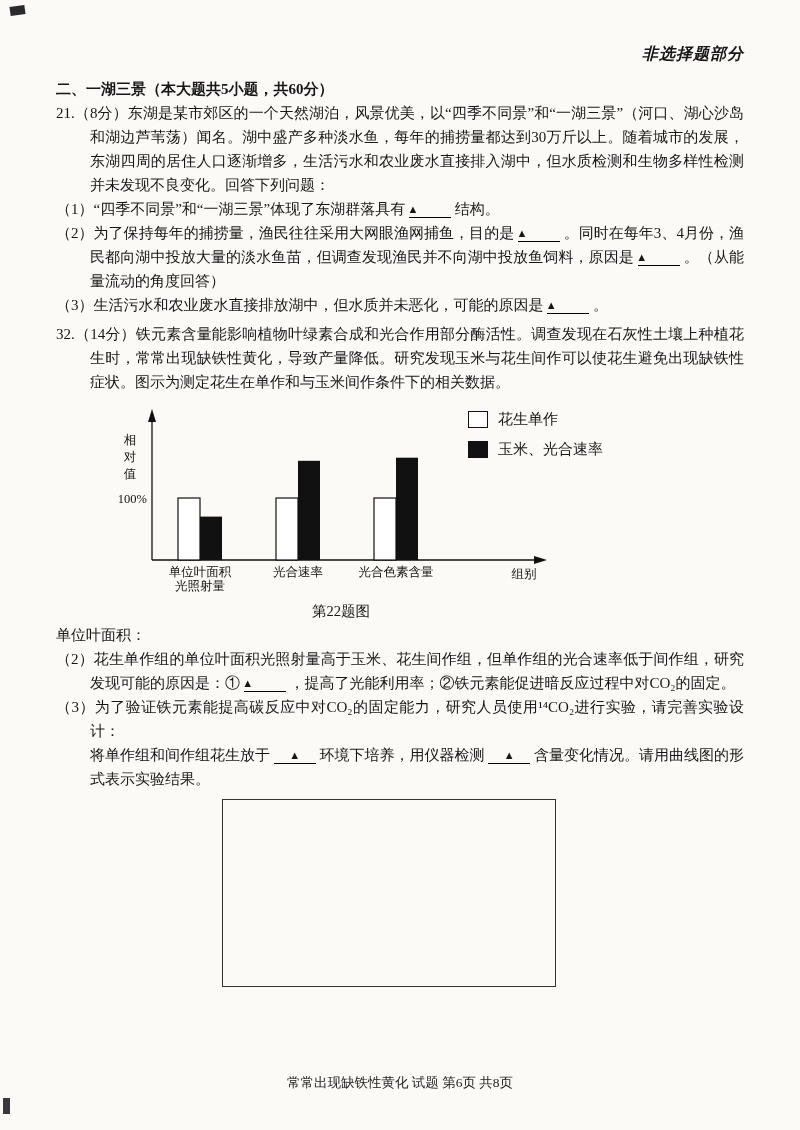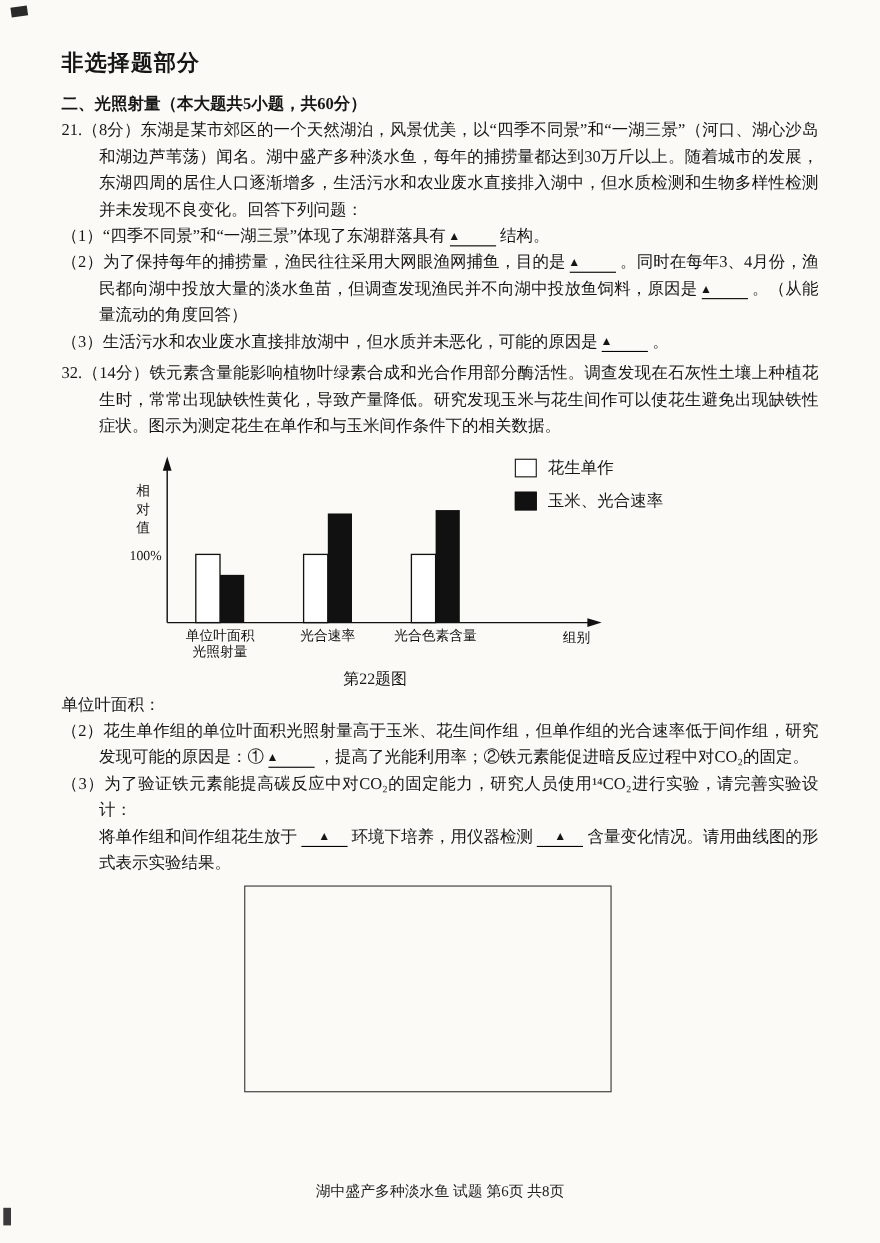--- a/index.html
+++ b/index.html
@@ -6,21 +6,21 @@
   html,body { background:#d9d9d9; }
   body { font-family:"Liberation Serif","DejaVu Serif",serif; }
   .sheet{
     position:relative; width:800px; height:1130px; margin:0 auto;
     background:#fbfaf6; color:#161616; overflow:hidden;
     padding:44px 56px 0 56px;
     box-shadow:0 0 6px rgba(0,0,0,.35);
   }
   .scan-mark-tl{ position:absolute; top:6px; left:10px; width:15px; height:9px; background:#2a2a2a; transform:rotate(-8deg); }
   .scan-mark-bl{ position:absolute; bottom:16px; left:3px; width:7px; height:16px; background:#3a3a3a; }
-  .title{ text-align:left; font-size:20px; font-weight:bold; letter-spacing:1px; margin-bottom:12px; }
+  .title{ text-align:right; font-size:16px; font-weight:bold; letter-spacing:1px; margin-bottom:12px;font-style:italic; }
   p.line{ font-size:15px; line-height:24px; text-align:justify; }
   .bold{ font-weight:bold; }
   .hang{ padding-left:34px; text-indent:-34px; }
   .indent{ margin-left:34px; }
   .mt{ margin-top:5px; }
   .blank{
     display:inline-block; min-width:42px; text-align:center;
     border-bottom:1.3px solid #000; font-size:11px; line-height:14px;
     vertical-align:1px; padding:0 4px 1px 4px;
   }
@@ -41,21 +41,21 @@
 </style>
 </head>
 <body>
 
 <div class="sheet">
   <div class="scan-mark-tl"></div>
   <div class="scan-mark-bl"></div>
 
   <div class="title">非选择题部分</div>
 
-  <p class="line bold">二、光照射量（本大题共5小题，共60分）</p>
+  <p class="line bold">二、一湖三景（本大题共5小题，共60分）</p>
 
   <p class="line hang">21.（8分）东湖是某市郊区的一个天然湖泊，风景优美，以“四季不同景”和“一湖三景”（河口、湖心沙岛和湖边芦苇荡）闻名。湖中盛产多种淡水鱼，每年的捕捞量都达到30万斤以上。随着城市的发展，东湖四周的居住人口逐渐增多，生活污水和农业废水直接排入湖中，但水质检测和生物多样性检测并未发现不良变化。回答下列问题：</p>
   <p class="line hang">（1）“四季不同景”和“一湖三景”体现了东湖群落具有 <span class="blank">▲</span> 结构。</p>
   <p class="line hang">（2）为了保持每年的捕捞量，渔民往往采用大网眼渔网捕鱼，目的是 <span class="blank">▲</span> 。同时在每年3、4月份，渔民都向湖中投放大量的淡水鱼苗，但调查发现渔民并不向湖中投放鱼饲料，原因是 <span class="blank">▲</span> 。（从能量流动的角度回答）</p>
   <p class="line hang">（3）生活污水和农业废水直接排放湖中，但水质并未恶化，可能的原因是 <span class="blank">▲</span> 。</p>
 
   <p class="line hang mt">32.（14分）铁元素含量能影响植物叶绿素合成和光合作用部分酶活性。调查发现在石灰性土壤上种植花生时，常常出现缺铁性黄化，导致产量降低。研究发现玉米与花生间作可以使花生避免出现缺铁性症状。图示为测定花生在单作和与玉米间作条件下的相关数据。</p>
 
   <div class="chart-block">
     <svg id="chart-svg" width="470" height="196" viewBox="0 0 470 196">
@@ -92,14 +92,14 @@
     <div class="caption">第22题图</div>
   </div>
 
   <p class="line">单位叶面积：</p>
   <p class="line hang">（2）花生单作组的单位叶面积光照射量高于玉米、花生间作组，但单作组的光合速率低于间作组，研究发现可能的原因是：① <span class="blank">▲</span> ，提高了光能利用率；②铁元素能促进暗反应过程中对CO₂的固定。</p>
   <p class="line hang">（3）为了验证铁元素能提高碳反应中对CO₂的固定能力，研究人员使用¹⁴CO₂进行实验，请完善实验设计：</p>
   <p class="line indent">将单作组和间作组花生放于 <span class="blank">▲</span> 环境下培养，用仪器检测 <span class="blank">▲</span> 含量变化情况。请用曲线图的形式表示实验结果。</p>
 
   <div class="answer-box"></div>
 
-  <div class="footer">湖中盛产多种淡水鱼  试题  第6页 共8页</div>
+  <div class="footer">常常出现缺铁性黄化  试题  第6页 共8页</div>
 </div>
 
 </body></html>

